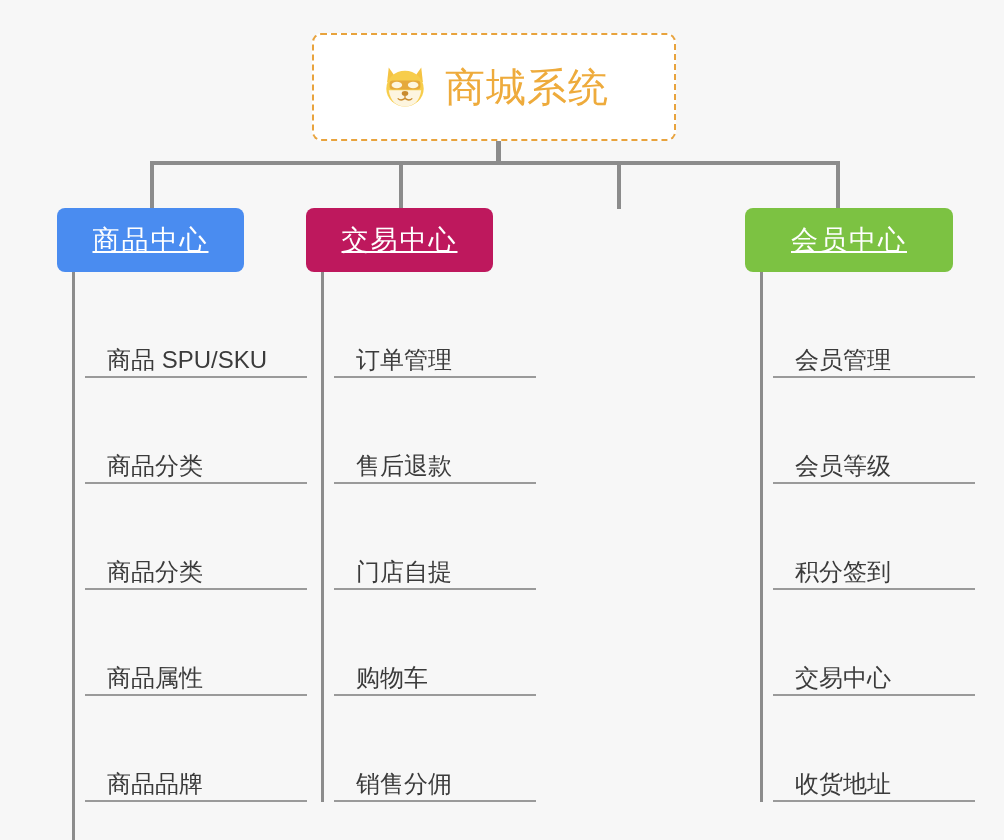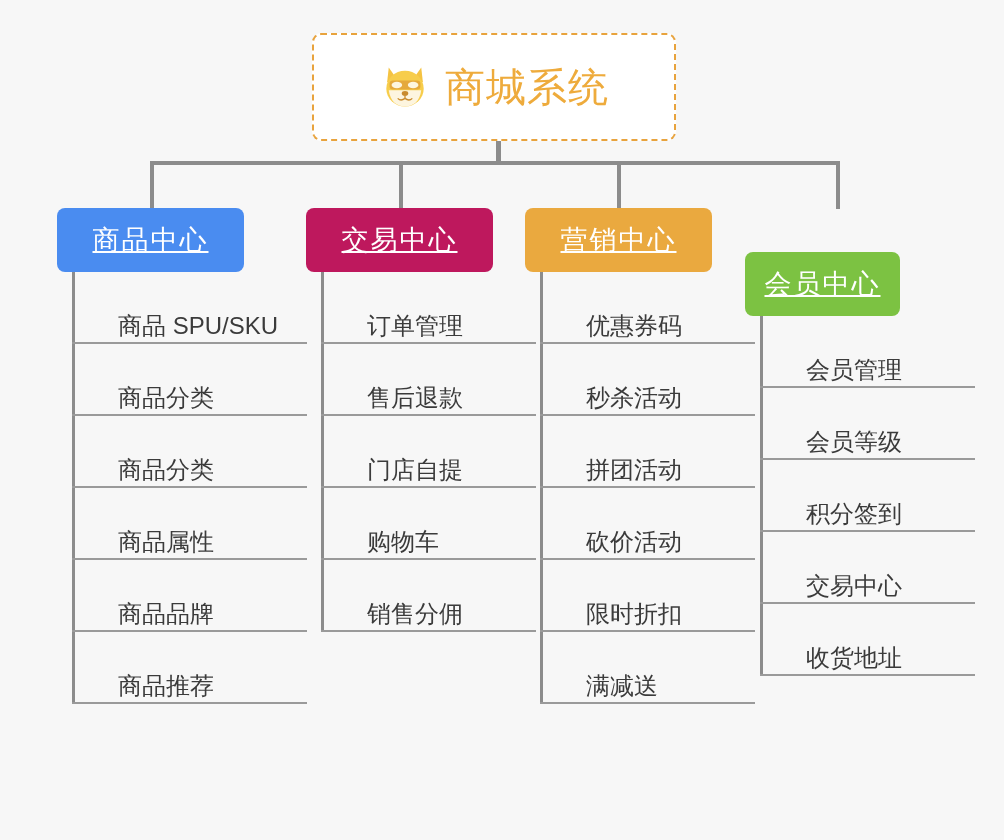--- a/index.html
+++ b/index.html
@@ -92,23 +92,23 @@
     left: 15px;
     top: 0;
     bottom: 0;
     width: 3px;
     background: #8c8c8c;
   }
 
   .leaf {
     position: relative;
     box-sizing: border-box;
-    height: 72px;
-    margin-left: 15px;
-    padding-left: 46px;
+    height: 106px;
+    margin-left: 28px;
+    padding-left: 22px;
     display: flex;
     align-items: flex-end;
     border-bottom: 2px solid #9a9a9a;
   }
   .leaf-label {
     font-size: 24px;
     line-height: 1.15;
     color: #3b3b3b;
     white-space: nowrap;
     padding-bottom: 2px;
@@ -190,54 +190,28 @@
       </div>
       <div class="leaf">
         <span class="leaf-label">购物车</span>
       </div>
       <div class="leaf">
         <span class="leaf-label">销售分佣</span>
       </div>
     </div>
   </div>
 
-  <div class="column" style="left:525px; width:230px;">
-    <div class="cat-header" style="width:187px; background:#eaa93f;">
-      <span>营销中心</span>
+
+  <div class="column" style="left:745px; width:230px;">
+    <div class="cat-header" style="width:208px; background:#7cc242;">
+      <span>会员中心</span>
     </div>
     <div class="leaf-list">
       <div class="trunk"></div>
       <div class="leaf">
-        <span class="leaf-label">优惠券码</span>
-      </div>
-      <div class="leaf">
-        <span class="leaf-label">秒杀活动</span>
-      </div>
-      <div class="leaf">
-        <span class="leaf-label">拼团活动</span>
-      </div>
-      <div class="leaf">
-        <span class="leaf-label">砍价活动</span>
-      </div>
-      <div class="leaf">
-        <span class="leaf-label">限时折扣</span>
-      </div>
-      <div class="leaf">
-        <span class="leaf-label">满减送</span>
-      </div>
-    </div>
-  </div>
-
-  <div class="column" style="left:745px; width:230px;">
-    <div class="cat-header" style="width:155px; background:#7cc242;margin-top:44px;">
-      <span>会员中心</span>
-    </div>
-    <div class="leaf-list">
-      <div class="trunk"></div>
-      <div class="leaf">
         <span class="leaf-label">会员管理</span>
       </div>
       <div class="leaf">
         <span class="leaf-label">会员等级</span>
       </div>
       <div class="leaf">
         <span class="leaf-label">积分签到</span>
       </div>
       <div class="leaf">
         <span class="leaf-label">交易中心</span>

